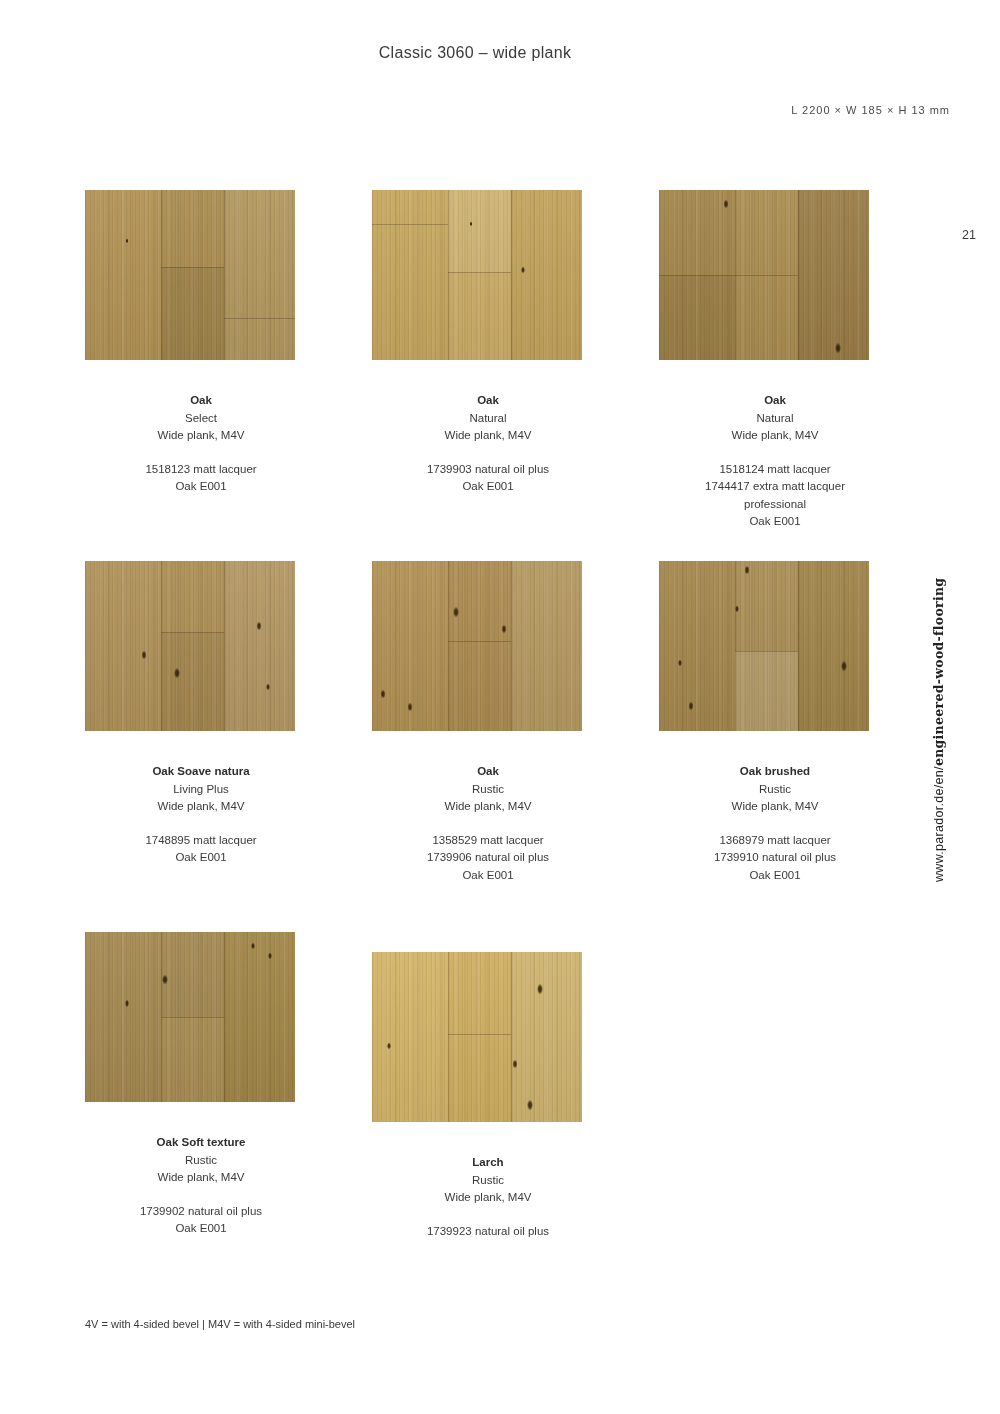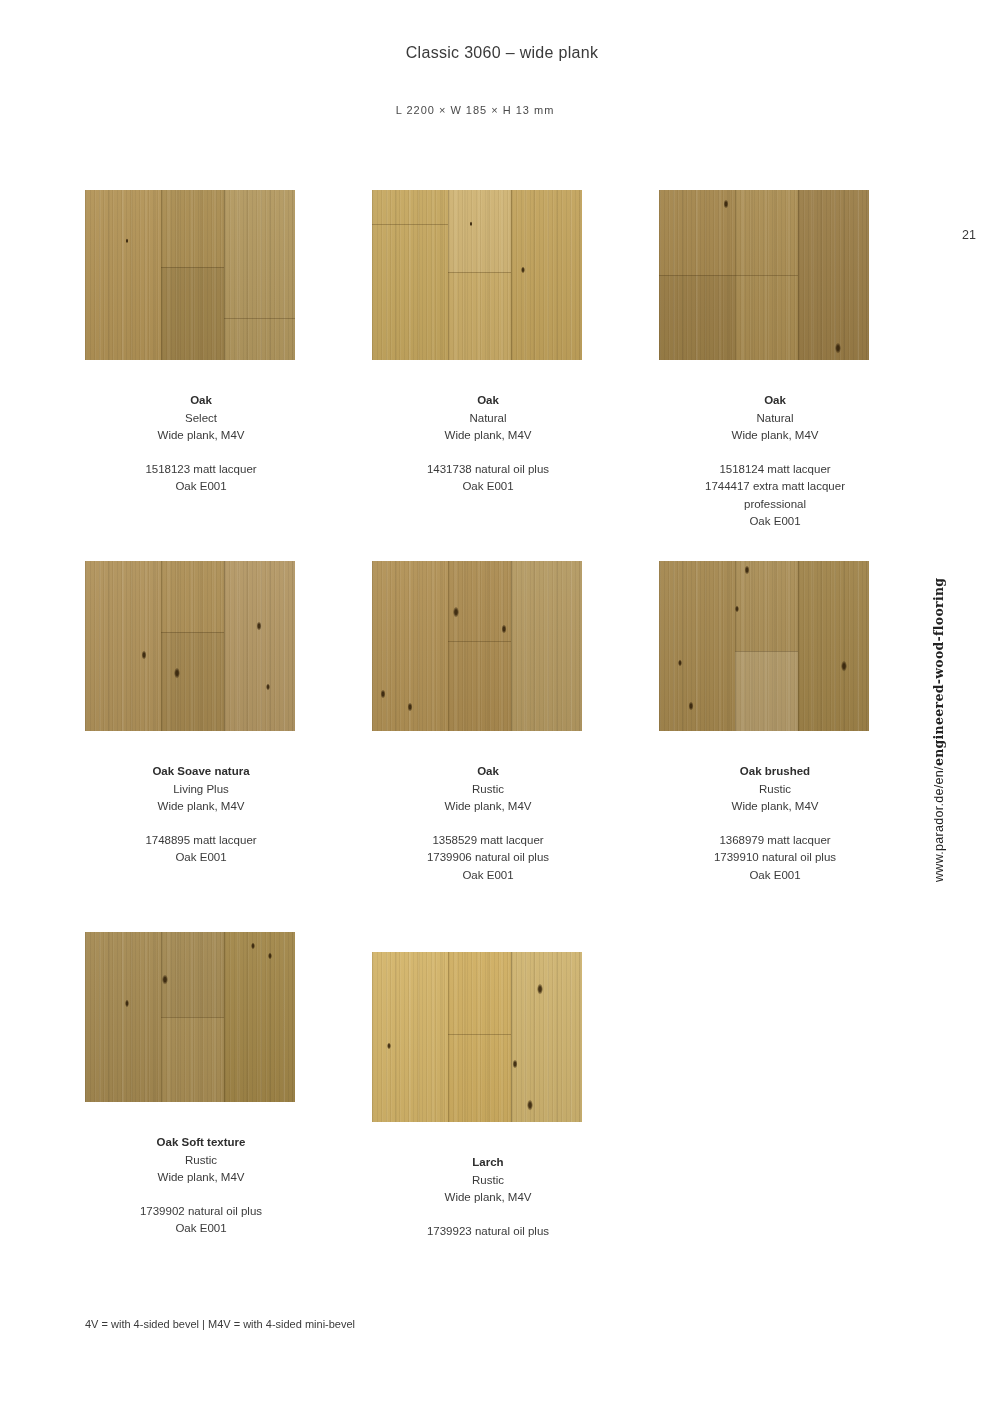--- a/index.html
+++ b/index.html
@@ -6,24 +6,24 @@
   .page{
     position:relative;
     width:1000px;height:1414px;
     background:#ffffff;
     font-family:"Liberation Sans", sans-serif;
     color:#3a3a3a;
     overflow:hidden;
   }
   .page-title{
     position:absolute;left:0;top:44px;width:950px;text-align:center;
-    font-size:16px;letter-spacing:0.3px;color:#3a3a3a;margin-left:27px;
+    font-size:16px;letter-spacing:0.3px;color:#3a3a3a;
   }
   .page-dimensions{
-    position:absolute;left:0;top:104px;width:950px;text-align:center;
+    position:absolute;left:0;top:104px;width:950px;text-align:right;
     font-size:11px;letter-spacing:1px;color:#4a4a4a;
   }
   .page-number{
     position:absolute;top:228px;right:24px;
     font-size:12.5px;color:#3a3a3a;
   }
   .side-url{
     position:absolute;right:54px;top:532px;height:350px;
     writing-mode:vertical-rl;transform:rotate(180deg);
     font-size:12.5px;color:#222;white-space:nowrap;
@@ -118,21 +118,21 @@
           <i class="hseam" style="left: 36%; width: 30%; top: 48%;"></i>
           <i class="hseam" style="left: 0%; width: 36%; top: 20%;"></i>
           <i class="knot" style="left: 72%; top: 47%; width: 4px; height: 7.2px;"></i>
           <i class="knot" style="left: 47%; top: 20%; width: 3px; height: 5.4px;"></i>
         </div>
         <div class="tile-text">
           <div class="t-name">Oak</div>
           <div class="t-line">Natural</div>
           <div class="t-line">Wide plank, M4V</div>
           <div class="t-gap"></div>
-          <div class="t-line">1431738 natural oil plus</div>
+          <div class="t-line">1739903 natural oil plus</div>
           <div class="t-line">Oak E001</div>
         </div>
       </div>
       <div class="tile" style="left: 659px; top: 190px; height: 340px;">
         <div class="swatch" style="background: linear-gradient(90deg, rgb(163, 133, 75) 0px, rgb(163, 133, 75) 36%, rgb(170, 141, 82) 36%, rgb(170, 141, 82) 66%, rgb(154, 125, 71) 66%, rgb(154, 125, 71) 100%);">
           <i class="vline" style="left: 36%;"></i>
           <i class="vline" style="left: 66%;"></i>
           <i class="patch" style="left: 0%; top: 50%; width: 36%; height: 50%; background: rgba(0, 0, 0, 0.04);"></i>
           <i class="hseam" style="left: 0%; width: 66%; top: 50%;"></i>
           <i class="knot" style="left: 32%; top: 8%; width: 5px; height: 9px;"></i>

